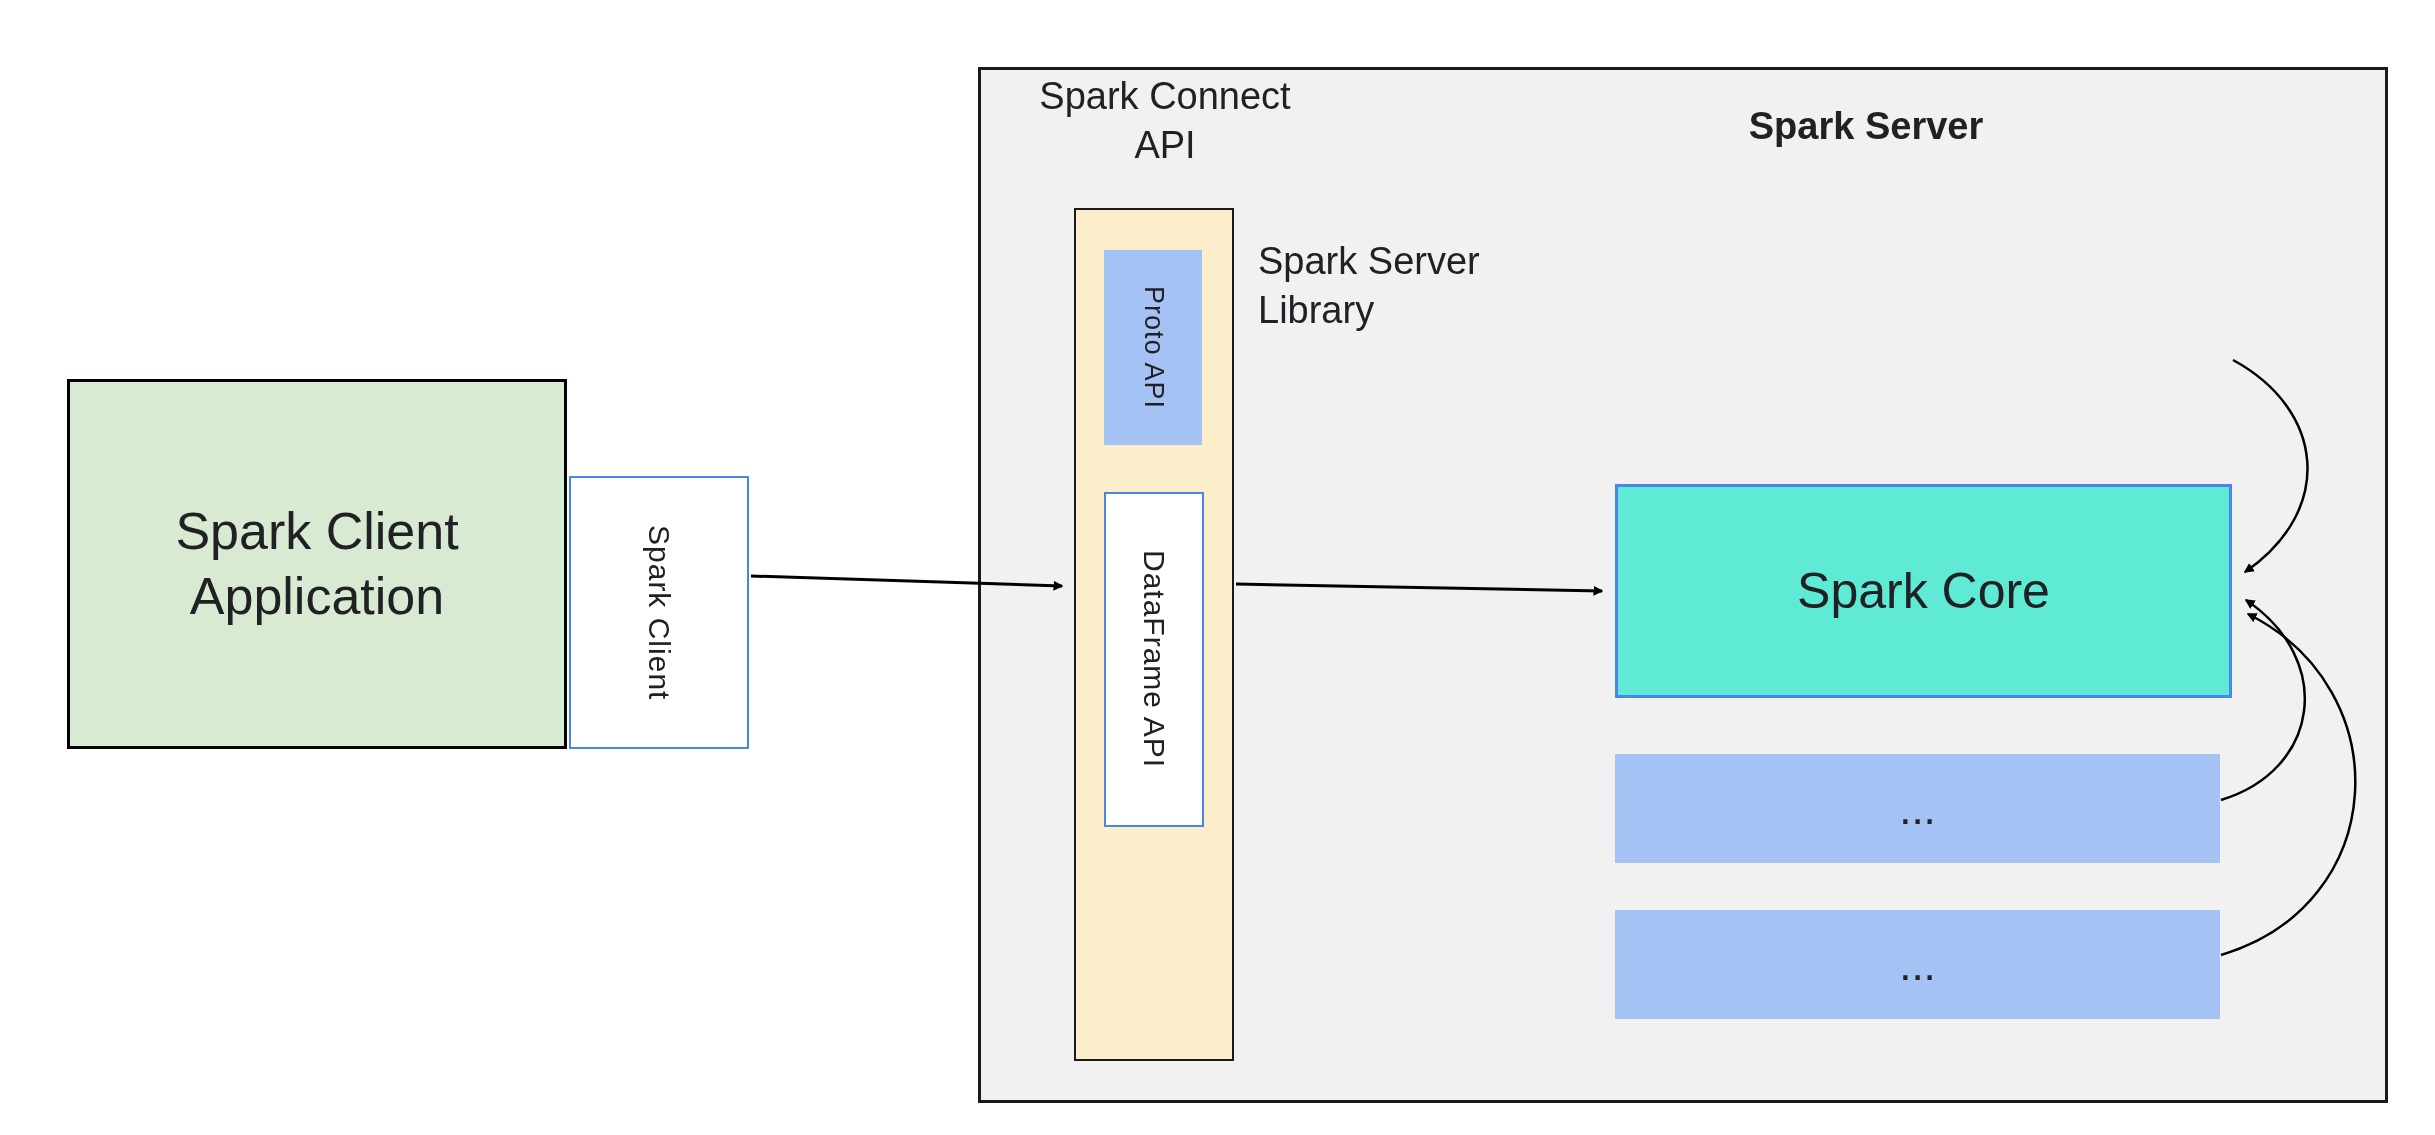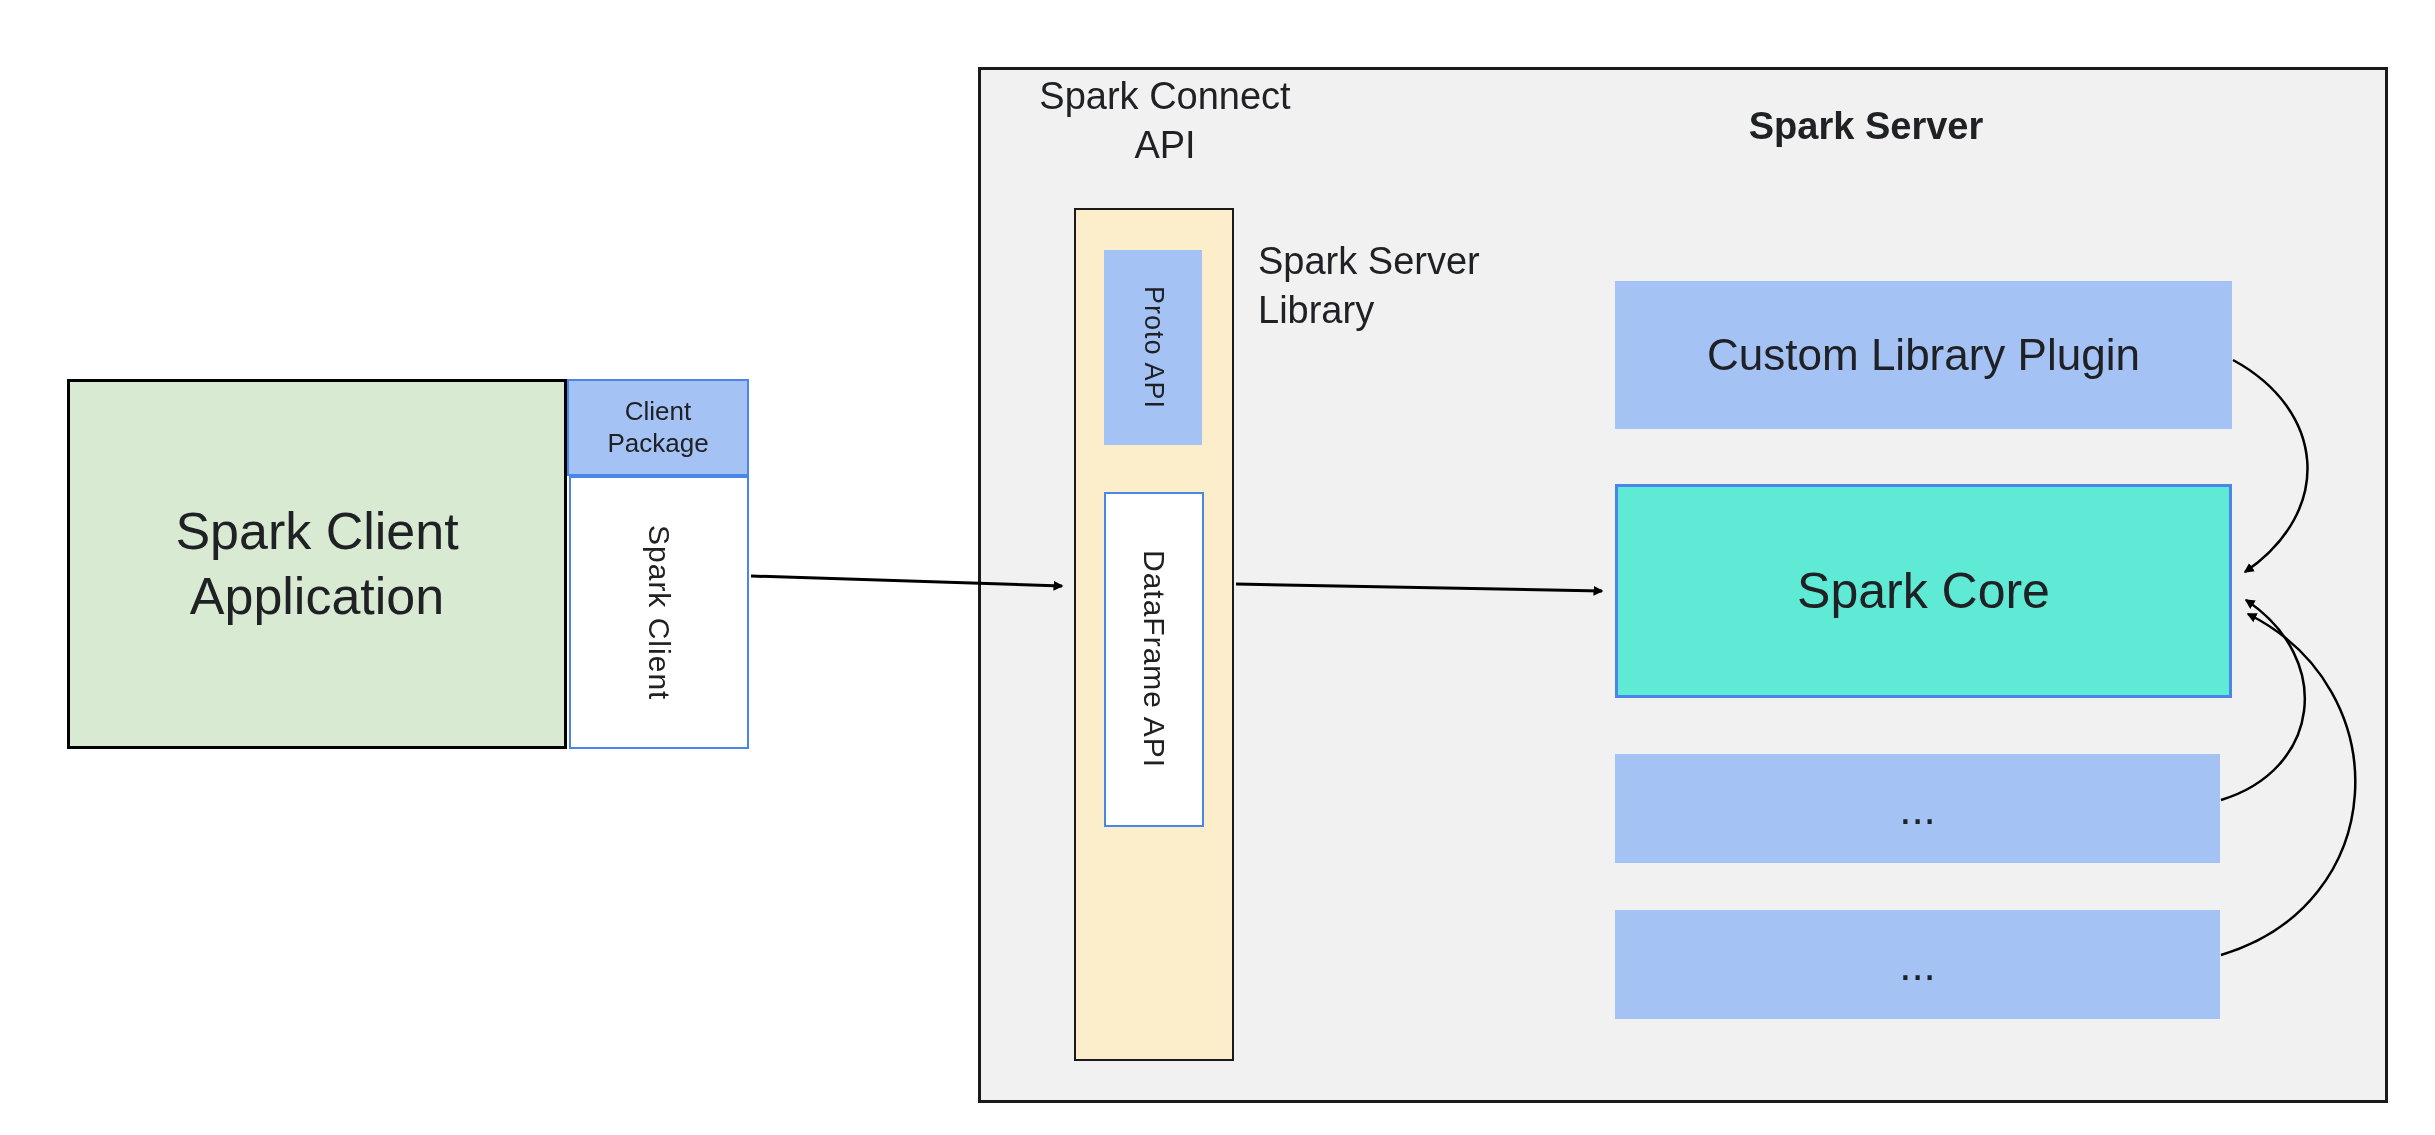--- a/index.html
+++ b/index.html
@@ -113,42 +113,35 @@
   <div class="abs server-title label">Spark Server</div>
 
   <div class="abs server-library-label label">Spark Server
 Library</div>
 
   <div class="abs flexc green-box">
     <span class="label">Spark Client
 Application</span>
   </div>
 
-  <div class="abs flexc client-package-box">
-    <span class="label">Client
-Package</span>
-  </div>
 
   <div class="abs flexc spark-client-box">
     <span class="vtext">Spark Client</span>
   </div>
 
   <div class="abs yellow-column"></div>
 
   <div class="abs flexc proto-api-box">
     <span class="vtext">Proto API</span>
   </div>
 
   <div class="abs flexc dataframe-api-box">
     <span class="vtext">DataFrame API</span>
   </div>
 
-  <div class="abs flexc custom-plugin-box">
-    <span>Custom Library Plugin</span>
-  </div>
 
   <div class="abs flexc spark-core-box">
     <span>Spark Core</span>
   </div>
 
   <div class="abs flexc ellipsis-box-1">
     <span>...</span>
   </div>
 
   <div class="abs flexc ellipsis-box-2">

